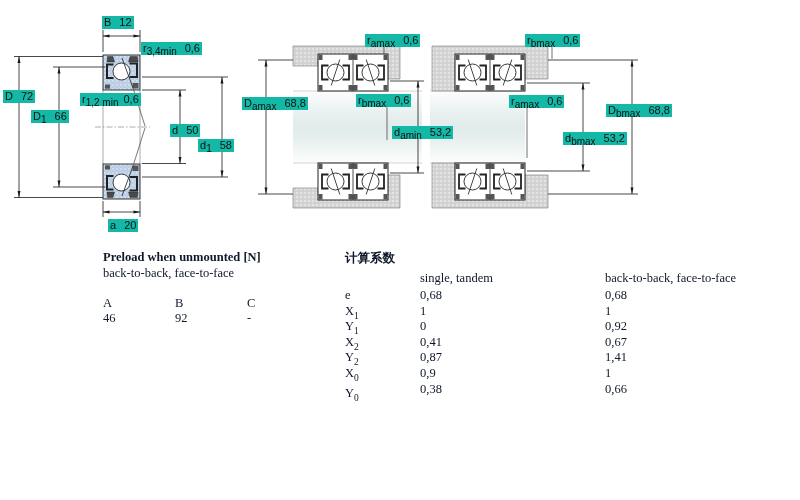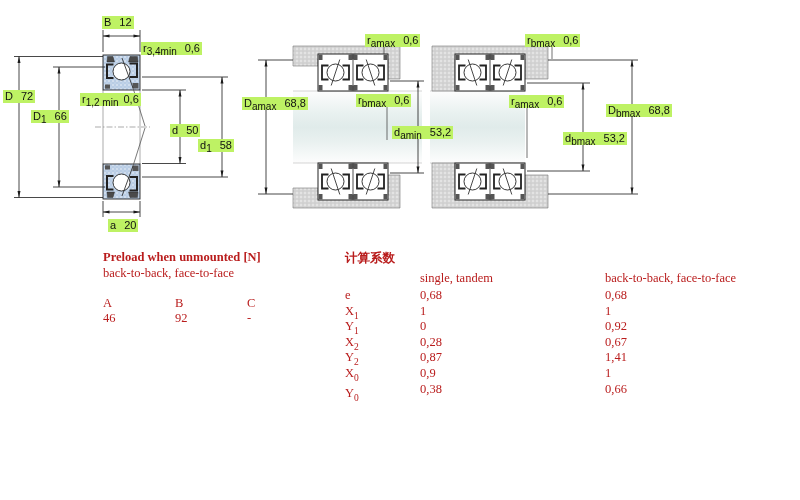--- a/index.html
+++ b/index.html
@@ -1,26 +1,26 @@
 <!DOCTYPE html>
 <html><head>
 <meta charset="utf-8">
 <style>
   html,body{margin:0;padding:0;background:#fff;}
   #stage{position:relative;width:800px;height:500px;background:#fff;overflow:hidden;
          font-family:"Liberation Sans",sans-serif;color:#000;}
   #drawing-svg{position:absolute;left:0;top:0;}
   
   .dim{position:absolute;font:11px "Liberation Sans",sans-serif;line-height:13px;
-       background:#bef264;padding:0 2px;white-space:nowrap;color:#111;}
+       background:#14b8a6;padding:0 2px;white-space:nowrap;color:#111;}
   .dim sub{font-size:10px;line-height:6px;}
   .dim .val{margin-left:8px;}
   .dim.nogap .val{margin-left:5px;}
   
-  .tbl{position:absolute;font:12.5px "Liberation Serif",serif;color:#b91c1c;}
+  .tbl{position:absolute;font:12.5px "Liberation Serif",serif;color:#0f172a;}
   .tbl .abs{position:absolute;white-space:nowrap;}
   .bold{font-weight:bold;}
   .tbl sub{font-size:9.5px;}
 </style>
 </head>
 <body>
 
 <div id="stage">
 
   <svg id="drawing-svg" width="800" height="500" viewBox="0 0 800 500">
@@ -232,21 +232,21 @@
         <span class="abs" style="left:77px;top:0">1</span>
         <span class="abs" style="left:262px;top:0">1</span>
       </div>
     <div class="abs" style="left:0;top:69px">
         <span class="abs" style="left:2px;top:0"><span>Y</span><sub>1</sub></span>
         <span class="abs" style="left:77px;top:0">0</span>
         <span class="abs" style="left:262px;top:0">0,92</span>
       </div>
     <div class="abs" style="left:0;top:85px">
         <span class="abs" style="left:2px;top:0"><span>X</span><sub>2</sub></span>
-        <span class="abs" style="left:77px;top:0">0,28</span>
+        <span class="abs" style="left:77px;top:0">0,41</span>
         <span class="abs" style="left:262px;top:0">0,67</span>
       </div>
     <div class="abs" style="left:0;top:100px">
         <span class="abs" style="left:2px;top:0"><span>Y</span><sub>2</sub></span>
         <span class="abs" style="left:77px;top:0">0,87</span>
         <span class="abs" style="left:262px;top:0">1,41</span>
       </div>
     <div class="abs" style="left:0;top:116px">
         <span class="abs" style="left:2px;top:0"><span>X</span><sub>0</sub></span>
         <span class="abs" style="left:77px;top:0">0,9</span>

